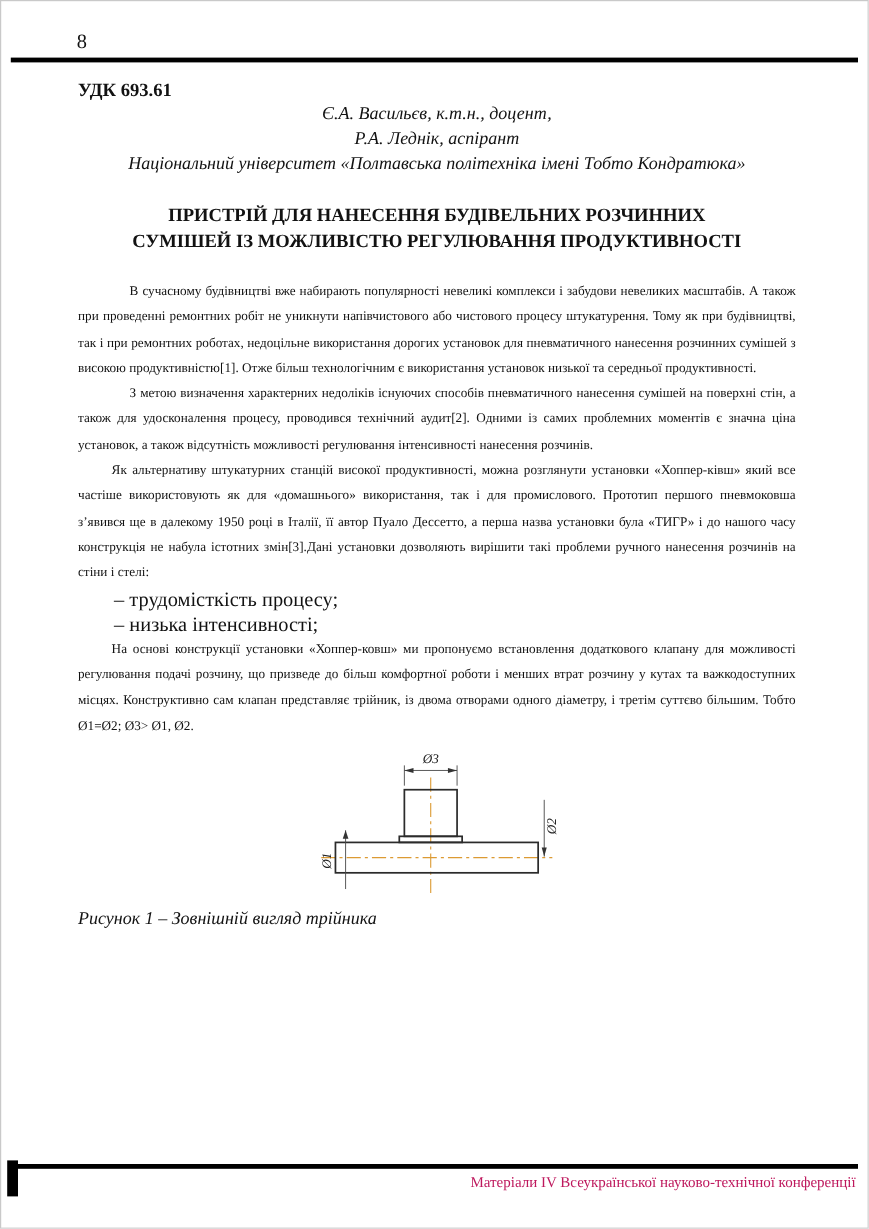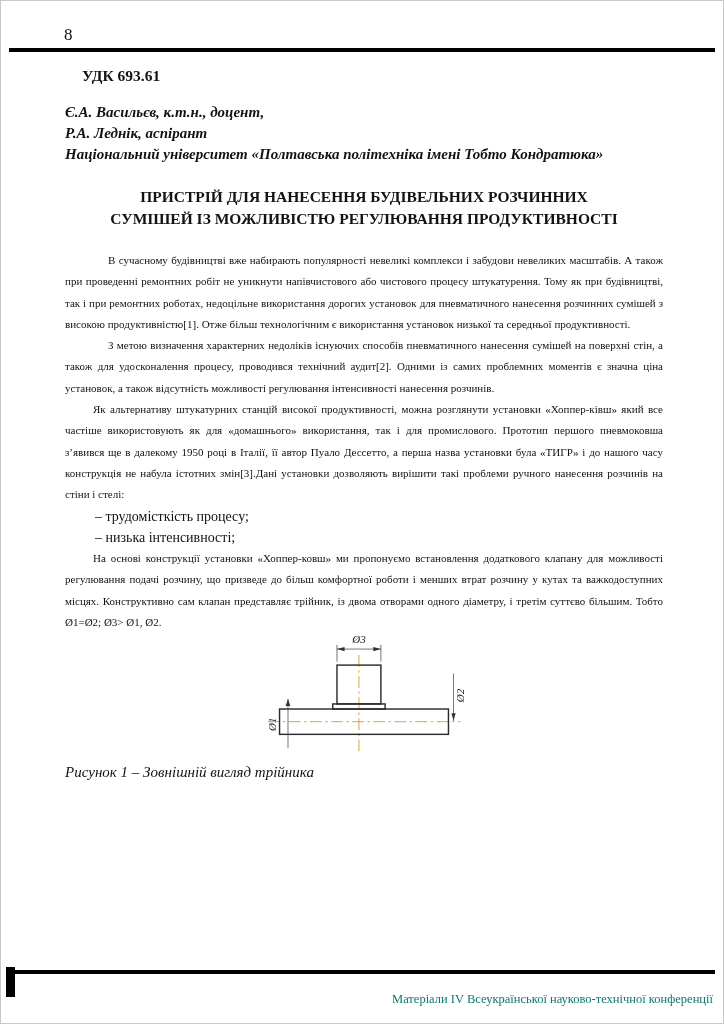--- a/index.html
+++ b/index.html
@@ -6,44 +6,44 @@
   .page {
     position:relative; width:724px; height:1024px; margin:0 auto;
     background:#ffffff; box-sizing:border-box; border:1px solid #c9c9c9;
     font-family:"Liberation Serif", serif; color:#121212; overflow:hidden;
   }
   .page-number { position:absolute; top:24px; left:63px; font-size:17px; }
   .top-rule { position:absolute; top:47px; left:8px; right:8px; height:4px; background:#000; }
 
   .content { position:absolute; top:60px; left:64px; width:598px; }
 
-  .udc { font-weight:700; font-size:15.5px; margin:6px 17px 0; }
+  .udc { font-weight:700; font-size:15.5px; margin:6px 0 0; }
 
-  .authors { margin-top:17px; text-align:left; font-style:italic; font-size:15px; line-height:21px;font-weight:bold; }
+  .authors { text-align:center; font-style:italic; font-size:15px; line-height:21px; }
 
   .title { margin:21px 0 20px; font-weight:700; font-size:15.5px; line-height:22px; text-align:center; }
 
   .para { font-size:11px; line-height:21.3px; text-align:justify; margin:0; }
   .indent-lg { text-indent:43px; }
   .indent-sm { text-indent:28px; }
 
-  .bullets { font-size:14px; line-height:21.3px; }
+  .bullets { font-size:17px; line-height:21.3px; }
   .bullet { padding-left:30px; }
 
-  .figure { text-align:center; }
+  .figure { margin-top:10px; text-align:center; }
   .caption { font-size:15px; font-style:italic; margin-top:2px; text-align:left; }
 
   .ln  { fill:none; stroke:#2b2b2b; stroke-width:1.7; }
   .cl  { fill:none; stroke-width:1.1; stroke-dasharray:14 4 3 4; }
   .dim { fill:none; stroke:#4a4a4a; stroke-width:0.9; }
   .arr { fill:#333; stroke:none; }
   .dlabel { font-family:"Liberation Serif", serif; font-style:italic; font-size:13px; fill:#222; }
 
   .footer-rule { position:absolute; left:8px; right:8px; bottom:49px; height:4px; background:#000; }
-  .footer-text { position:absolute; right:10px; bottom:16px; font-size:12.5px; color:#0f766e; }
+  .footer-text { position:absolute; right:10px; bottom:30px; font-size:12.5px; color:#be185d; }
   .artifact-bl { position:absolute; left:5px; bottom:26px; width:9px; height:30px; background:#000; }
 </style>
 </head>
 <body>
 
 <div class="page">
 
   <div class="page-number">8</div>
   <div class="top-rule"></div>
 

